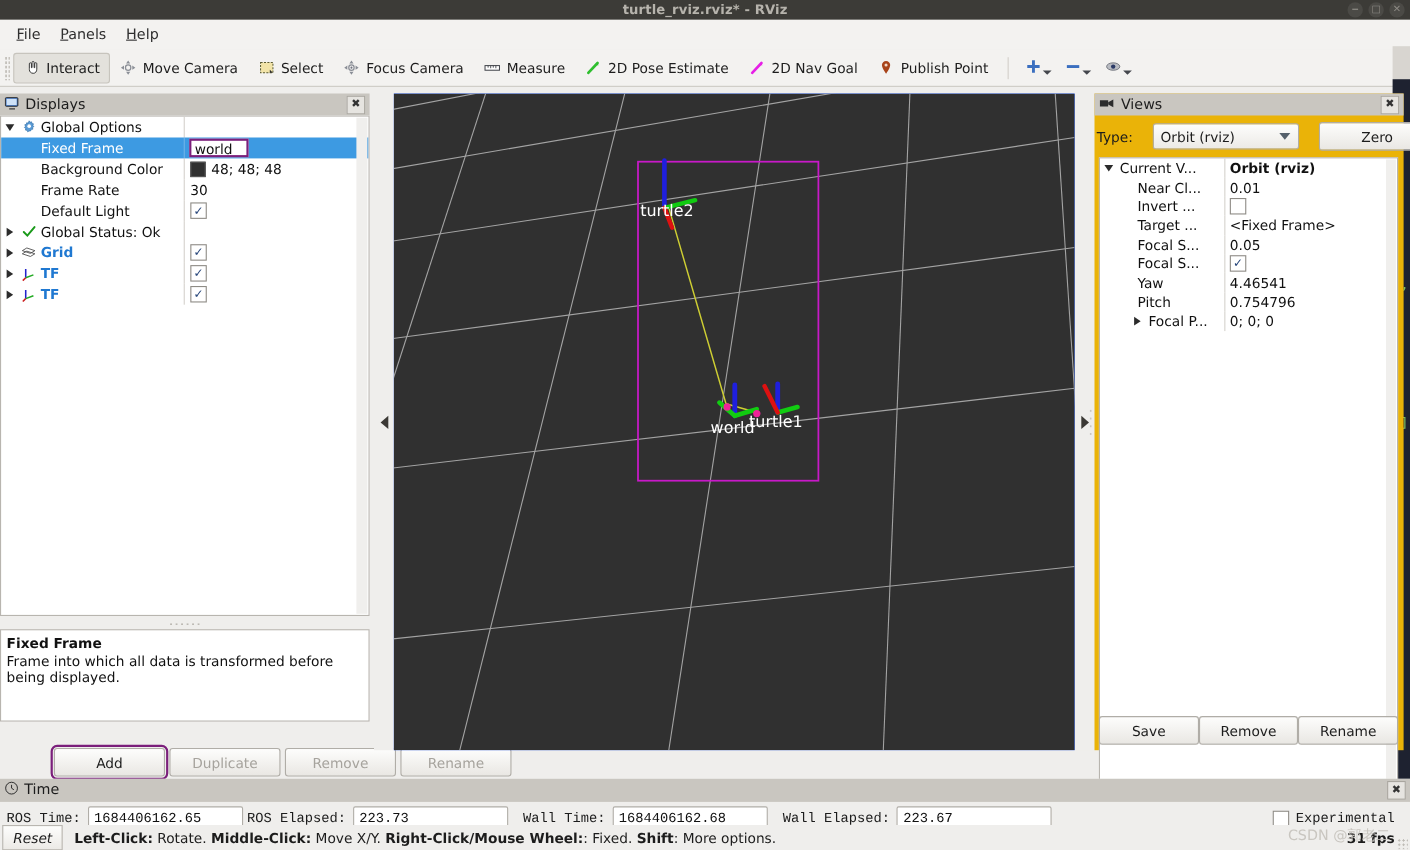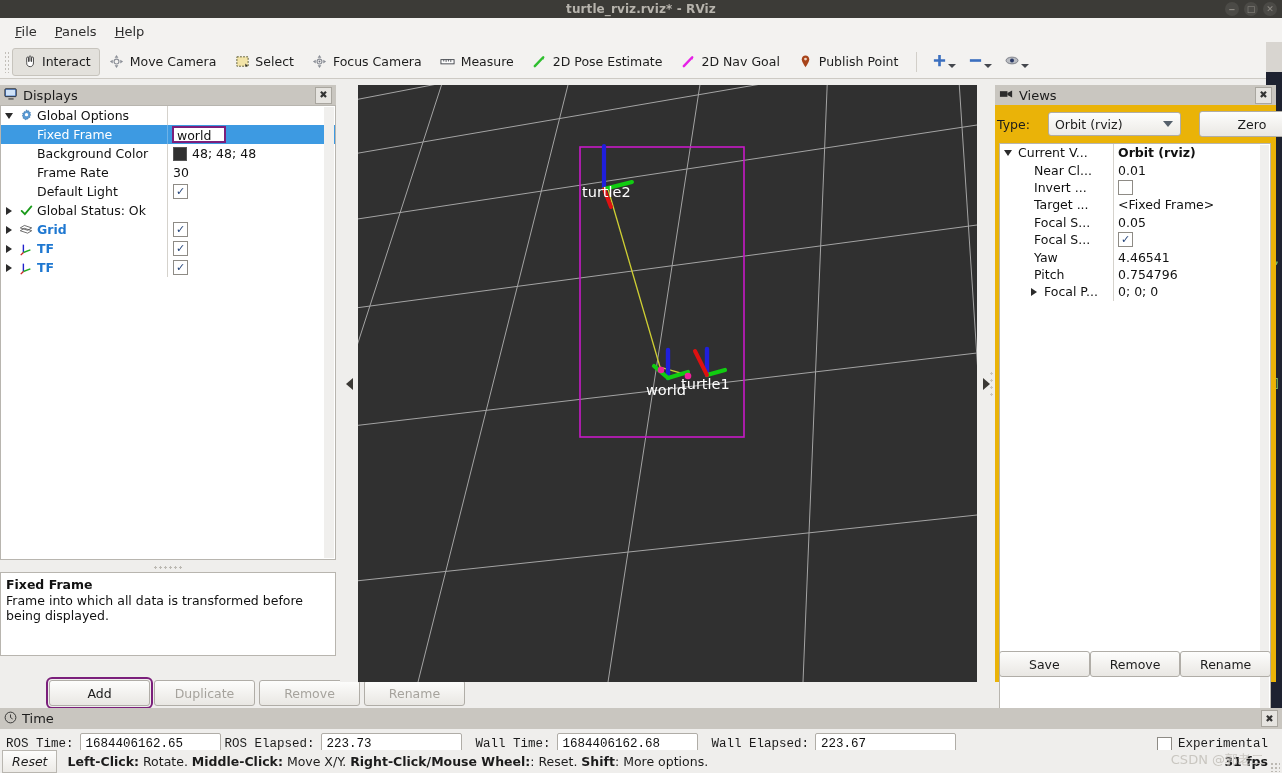--- a/index.html
+++ b/index.html
@@ -724,20 +724,20 @@
       <div class="exp">
         <span class="chk2"></span>
         <span>Experimental</span>
       </div>
     </div>
   </div>
 
   <div class="statusbar">
     <div class="reset">Reset</div>
     <div class="hint">
-      <b>Left-Click:</b><span> Rotate. </span><b>Middle-Click:</b><span> Move X/Y. </span><b>Right-Click/Mouse Wheel:</b><span>: Reset. </span><b>Shift</b><span>: More options.</span>
+      <b>Left-Click:</b><span> Rotate. </span><b>Middle-Click:</b><span> Move X/Y. </span><b>Right-Click/Mouse Wheel:</b><span>: Fixed. </span><b>Shift</b><span>: More options.</span>
     </div>
     <span class="fps">31 fps</span>
     <span class="grip"></span>
   </div>
   <div class="watermark">CSDN @郭老二</div>
 
 </div>
 
 </body></html>

